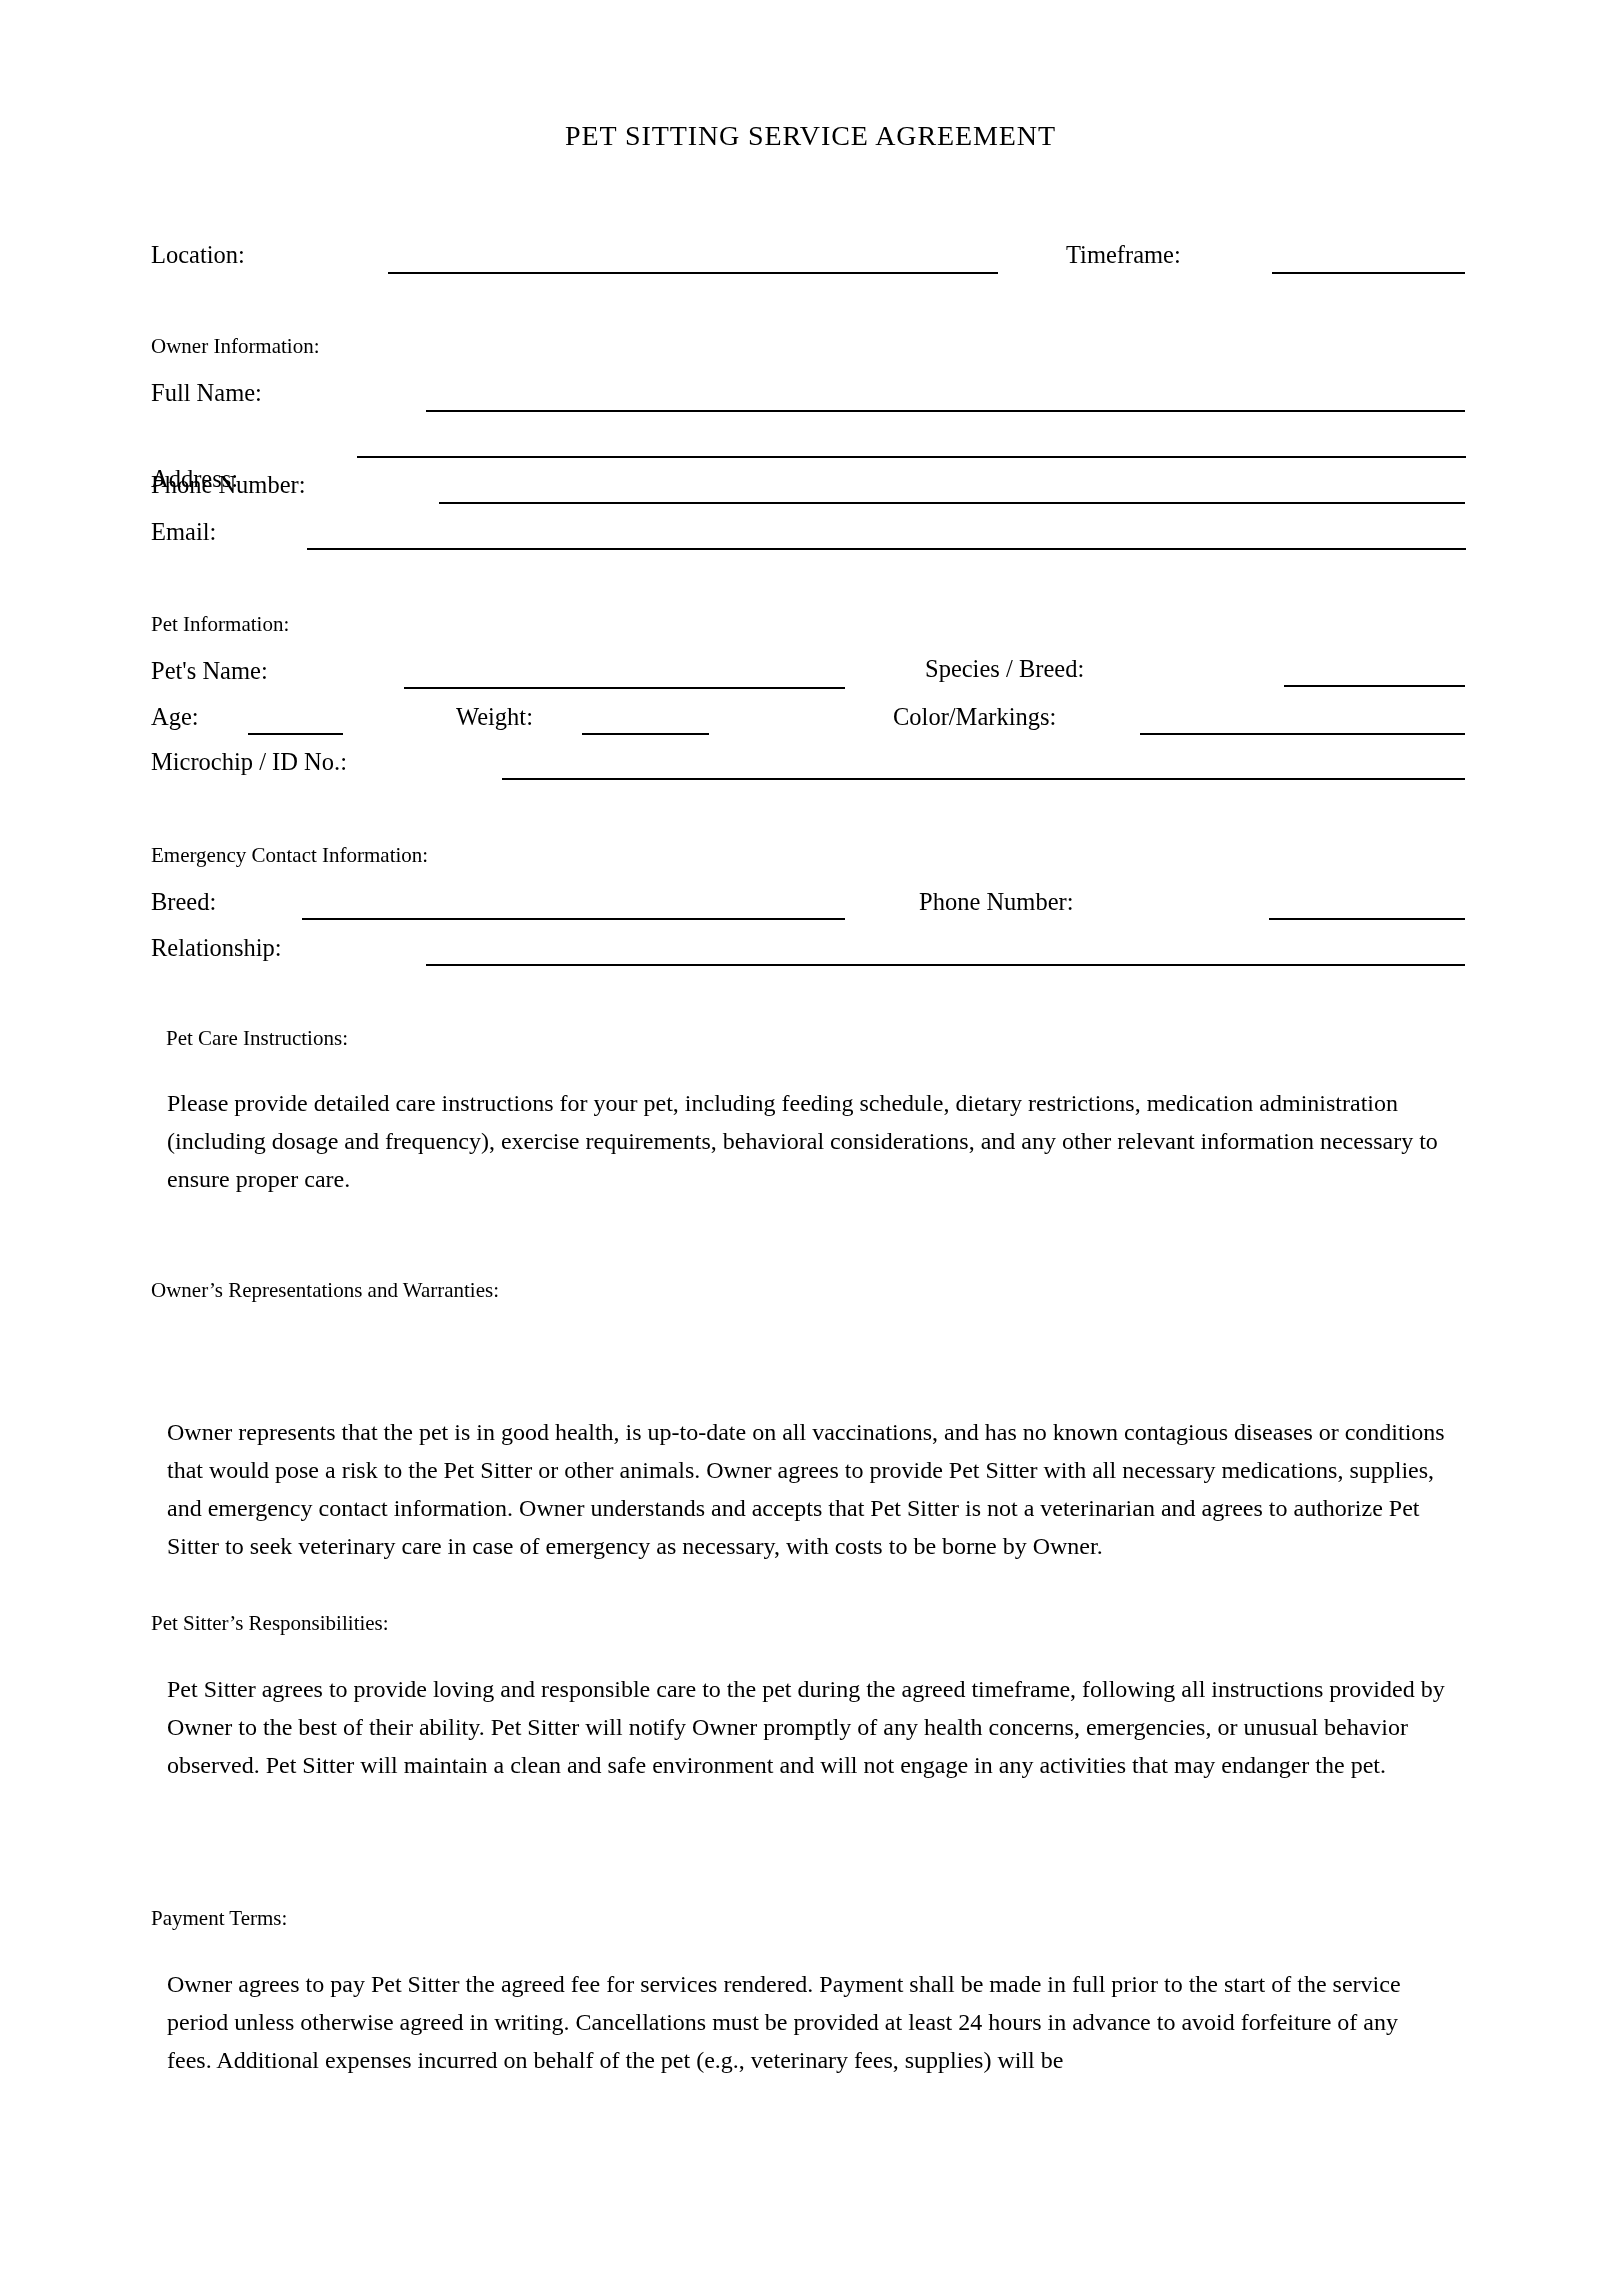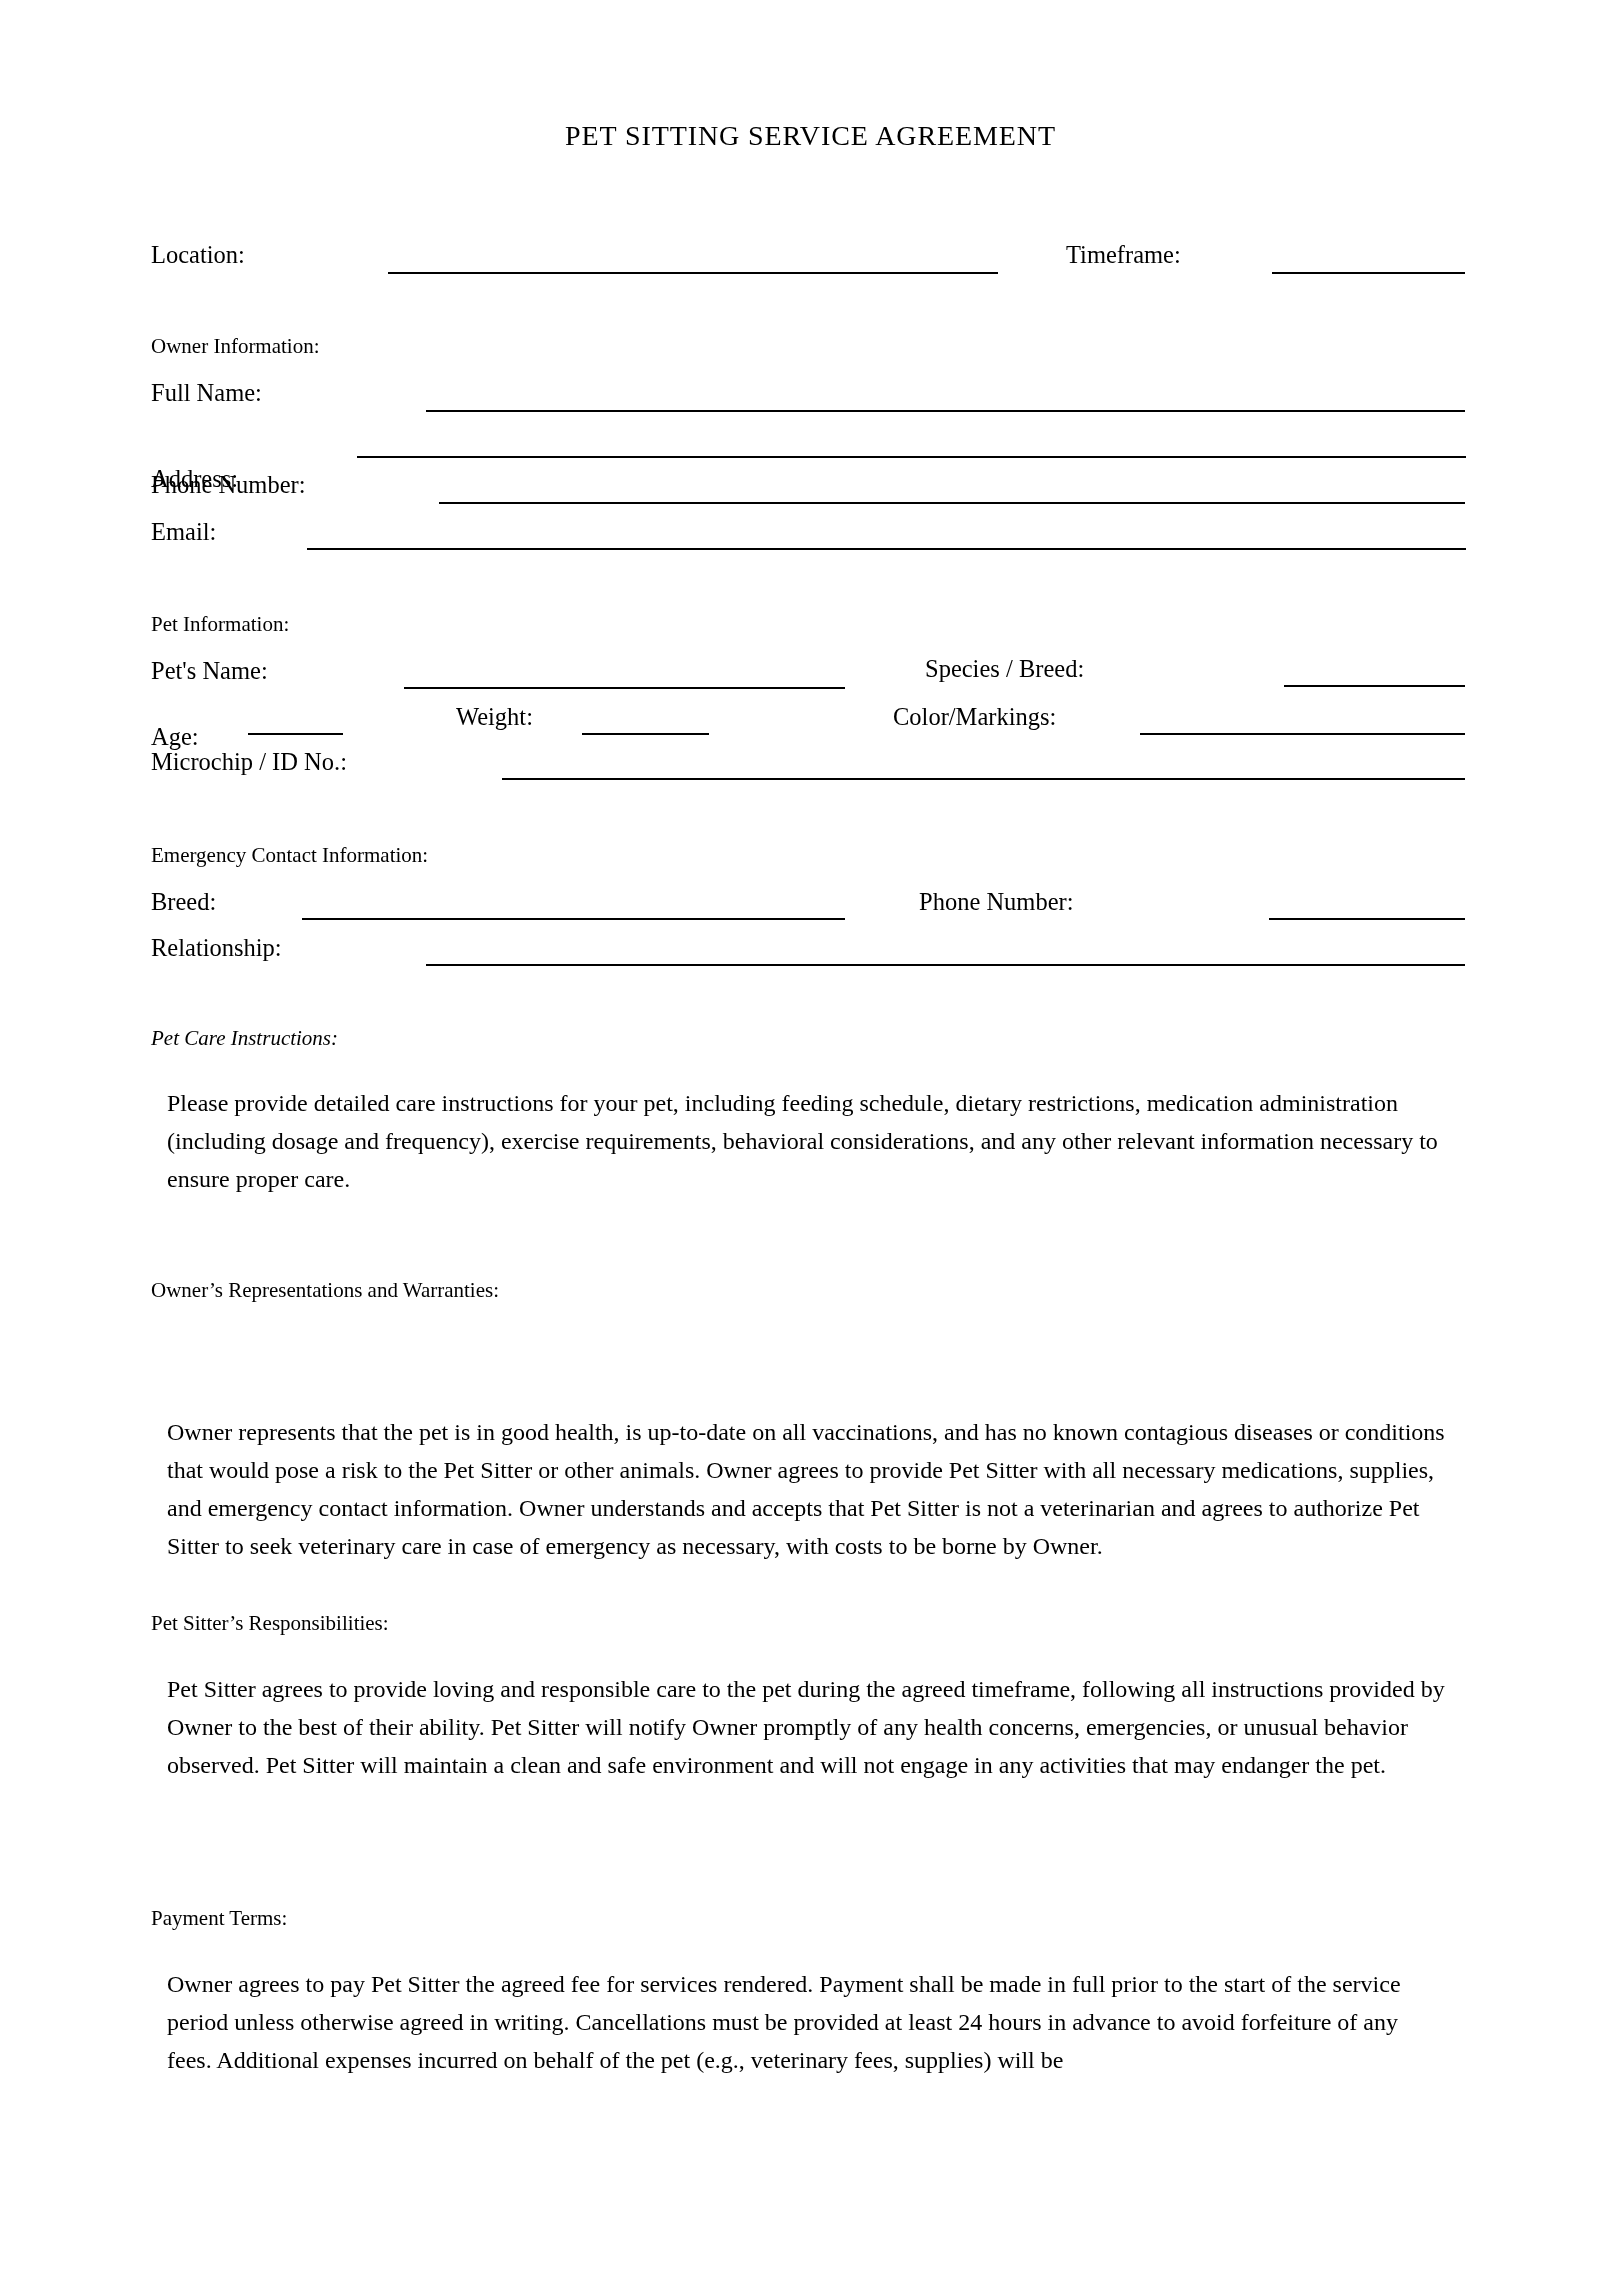--- a/index.html
+++ b/index.html
@@ -83,21 +83,21 @@
   <div class="rule" style="left:307px; top:548px; width:1159px;"></div>
 
   <div class="t section-head" style="left:151px; top:610px;">Pet Information:</div>
 
   <div class="t" style="left:151px; top:656px;">Pet's Name:</div>
   <div class="rule" style="left:404px; top:687px; width:441px;"></div>
 
   <div class="t" style="left:925px; top:654px;">Species / Breed:</div>
   <div class="rule" style="left:1284px; top:685px; width:181px;"></div>
 
-  <div class="t" style="left:151px; top:702px;margin-top:20px;">Age:</div>
+  <div class="t" style="left:151px; top:702px;">Age:</div>
   <div class="rule" style="left:248px; top:733px; width:95px;"></div>
 
   <div class="t" style="left:456px; top:702px;">Weight:</div>
   <div class="rule" style="left:582px; top:733px; width:127px;"></div>
 
   <div class="t" style="left:845px; top:702px;margin-left:48px;">Color/Markings:</div>
   <div class="rule" style="left:1140px; top:733px; width:325px;"></div>
 
   <div class="t" style="left:151px; top:747px;">Microchip / ID No.:</div>
   <div class="rule" style="left:502px; top:778px; width:963px;"></div>
@@ -106,21 +106,21 @@
 
   <div class="t" style="left:151px; top:887px;">Breed:</div>
   <div class="rule" style="left:302px; top:918px; width:543px;"></div>
 
   <div class="t" style="left:919px; top:887px;">Phone Number:</div>
   <div class="rule" style="left:1269px; top:918px; width:196px;"></div>
 
   <div class="t" style="left:151px; top:933px;">Relationship:</div>
   <div class="rule" style="left:426px; top:964px; width:1039px;"></div>
 
-  <div class="t section-head" style="left:151px; top:1024px;font-style:italic;">Pet Care Instructions:</div>
+  <div class="t section-head" style="left:166px; top:1024px;">Pet Care Instructions:</div>
   <div class="para" style="left:151px; top:1068px; width:1318px;">
     <p>Please provide detailed care instructions for your pet, including feeding schedule, dietary restrictions, medication administration (including dosage and frequency), exercise requirements, behavioral considerations, and any other relevant information necessary to ensure proper care.</p>
   </div>
 
   <div class="t section-head" style="left:151px; top:1276px;">Owner’s Representations and Warranties:</div>
   <div class="para" style="left:151px; top:1397px; width:1323px;">
     <p>Owner represents that the pet is in good health, is up-to-date on all vaccinations, and has no known contagious diseases or conditions that would pose a risk to the Pet Sitter or other animals. Owner agrees to provide Pet Sitter with all necessary medications, supplies, and emergency contact information. Owner understands and accepts that Pet Sitter is not a veterinarian and agrees to authorize Pet Sitter to seek veterinary care in case of emergency as necessary, with costs to be borne by Owner.</p>
   </div>
 
   <div class="t section-head" style="left:151px; top:1609px;">Pet Sitter’s Responsibilities:</div>

